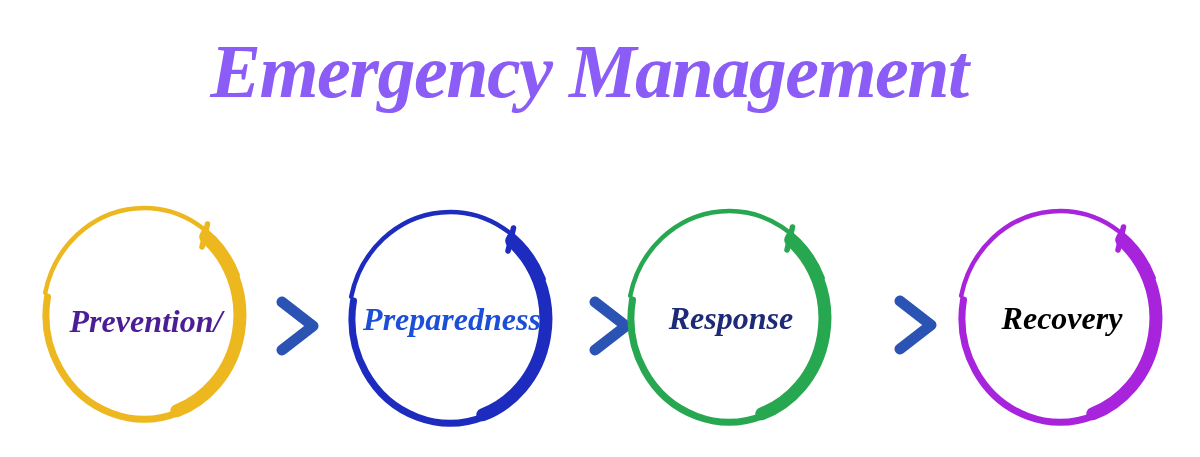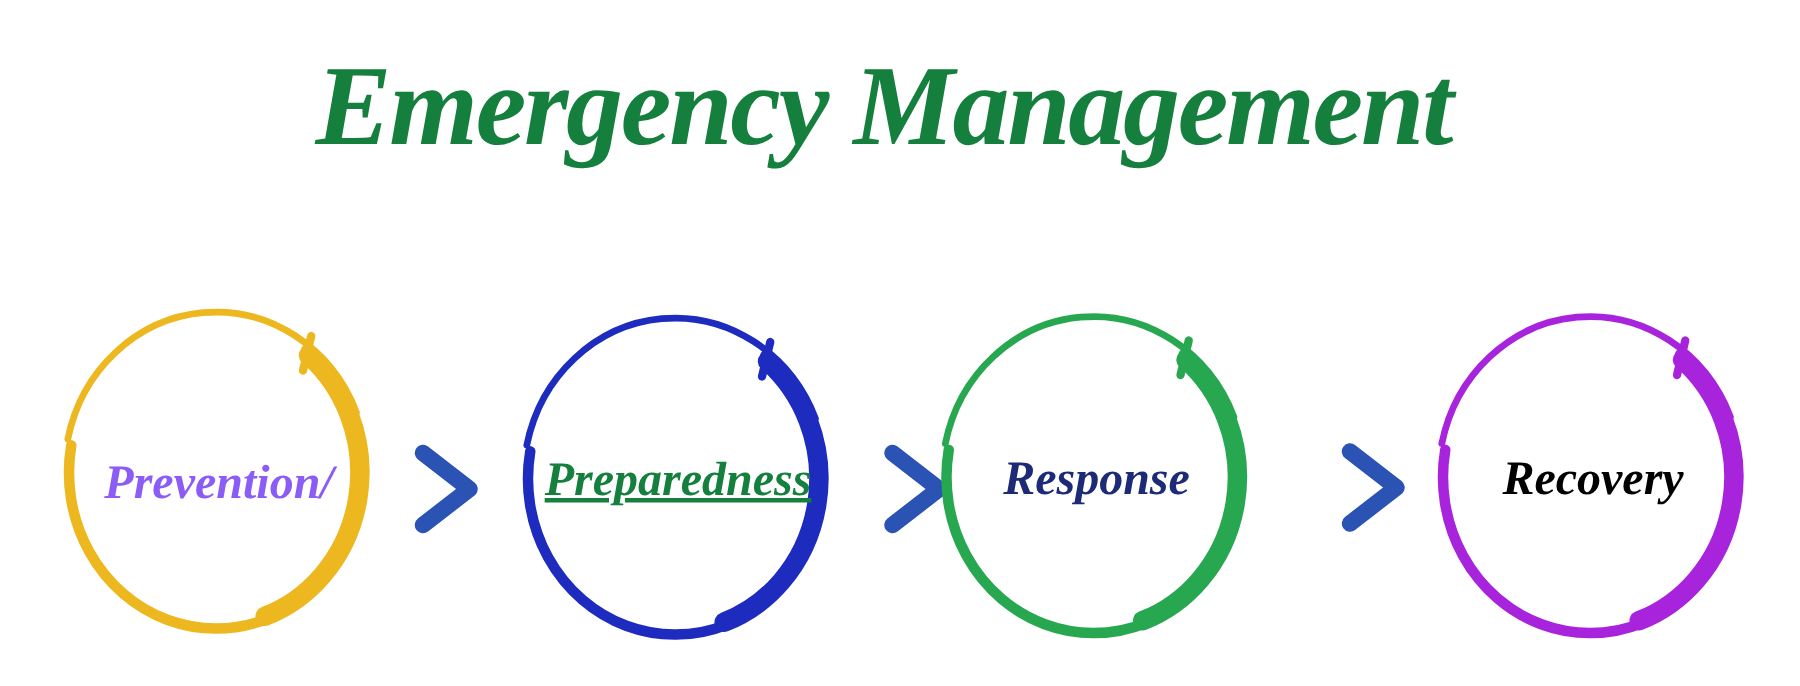--- a/index.html
+++ b/index.html
@@ -63,44 +63,44 @@
   .chev {
     position: absolute;
     width: 46px;
     height: 62px;
   }
 </style>
 </head>
 <body>
 
 <div class="canvas">
-  <h1 class="page-title" style="color: #15803d;">Emergency Management</h1>
+  <h1 class="page-title" style="color: #8b5cf6;">Emergency Management</h1>
   <div id="stages-root">
       <div class="stage" style="left: 34px; top: 203px;">
         <svg viewBox="0 0 224 224" class="brush-circle">
           <path d="M 11.2 89.8 A 101 107 0 0 1 203.6 71.9" fill="none" stroke="#edb71f" stroke-width="4.5" stroke-linecap="round"></path>
           <path d="M 170.3 30.1 A 98 104 0 1 1 13.5 93.9" fill="none" stroke="#edb71f" stroke-width="7" stroke-linecap="round"></path>
           <path d="M 171.7 33.9 A 96 102 0 0 1 142.8 207.8" fill="none" stroke="#edb71f" stroke-width="13" stroke-linecap="round"></path>
           <path d="M 168 44 L 173.5 21" fill="none" stroke="#edb71f" stroke-width="5.5" stroke-linecap="round"></path>
         </svg>
-        <div class="label two-line" style="color: #8b5cf6; text-align: center;">
+        <div class="label two-line" style="color: #4c1d95; text-align: center;">
           <div>Prevention/</div>
         </div>
       </div>
       <svg viewBox="0 0 46 62" class="chev" style="left: 275px; top: 295px;">
         <polyline points="7,7 38,31 7,55" fill="none" stroke="#2b53b4" stroke-width="11" stroke-linecap="round" stroke-linejoin="round"></polyline>
       </svg>
       <div class="stage" style="left: 340px; top: 207px;">
         <svg viewBox="0 0 224 224" class="brush-circle">
           <path d="M 11.2 89.8 A 101 107 0 0 1 203.6 71.9" fill="none" stroke="#1d2cbe" stroke-width="4.5" stroke-linecap="round"></path>
           <path d="M 170.3 30.1 A 98 104 0 1 1 13.5 93.9" fill="none" stroke="#1d2cbe" stroke-width="7" stroke-linecap="round"></path>
           <path d="M 171.7 33.9 A 96 102 0 0 1 142.8 207.8" fill="none" stroke="#1d2cbe" stroke-width="13" stroke-linecap="round"></path>
           <path d="M 168 44 L 173.5 21" fill="none" stroke="#1d2cbe" stroke-width="5.5" stroke-linecap="round"></path>
         </svg>
-        <div class="label" style="color: #15803d; text-decoration: underline;">
+        <div class="label" style="color: #1d4ed8;">
           <div>Preparedness</div>
         </div>
       </div>
       <svg viewBox="0 0 46 62" class="chev" style="left: 588px; top: 295px;">
         <polyline points="7,7 38,31 7,55" fill="none" stroke="#2b53b4" stroke-width="11" stroke-linecap="round" stroke-linejoin="round"></polyline>
       </svg>
       <div class="stage" style="left: 619px; top: 206px;">
         <svg viewBox="0 0 224 224" class="brush-circle">
           <path d="M 11.2 89.8 A 101 107 0 0 1 203.6 71.9" fill="none" stroke="#27a750" stroke-width="4.5" stroke-linecap="round"></path>
           <path d="M 170.3 30.1 A 98 104 0 1 1 13.5 93.9" fill="none" stroke="#27a750" stroke-width="7" stroke-linecap="round"></path>

